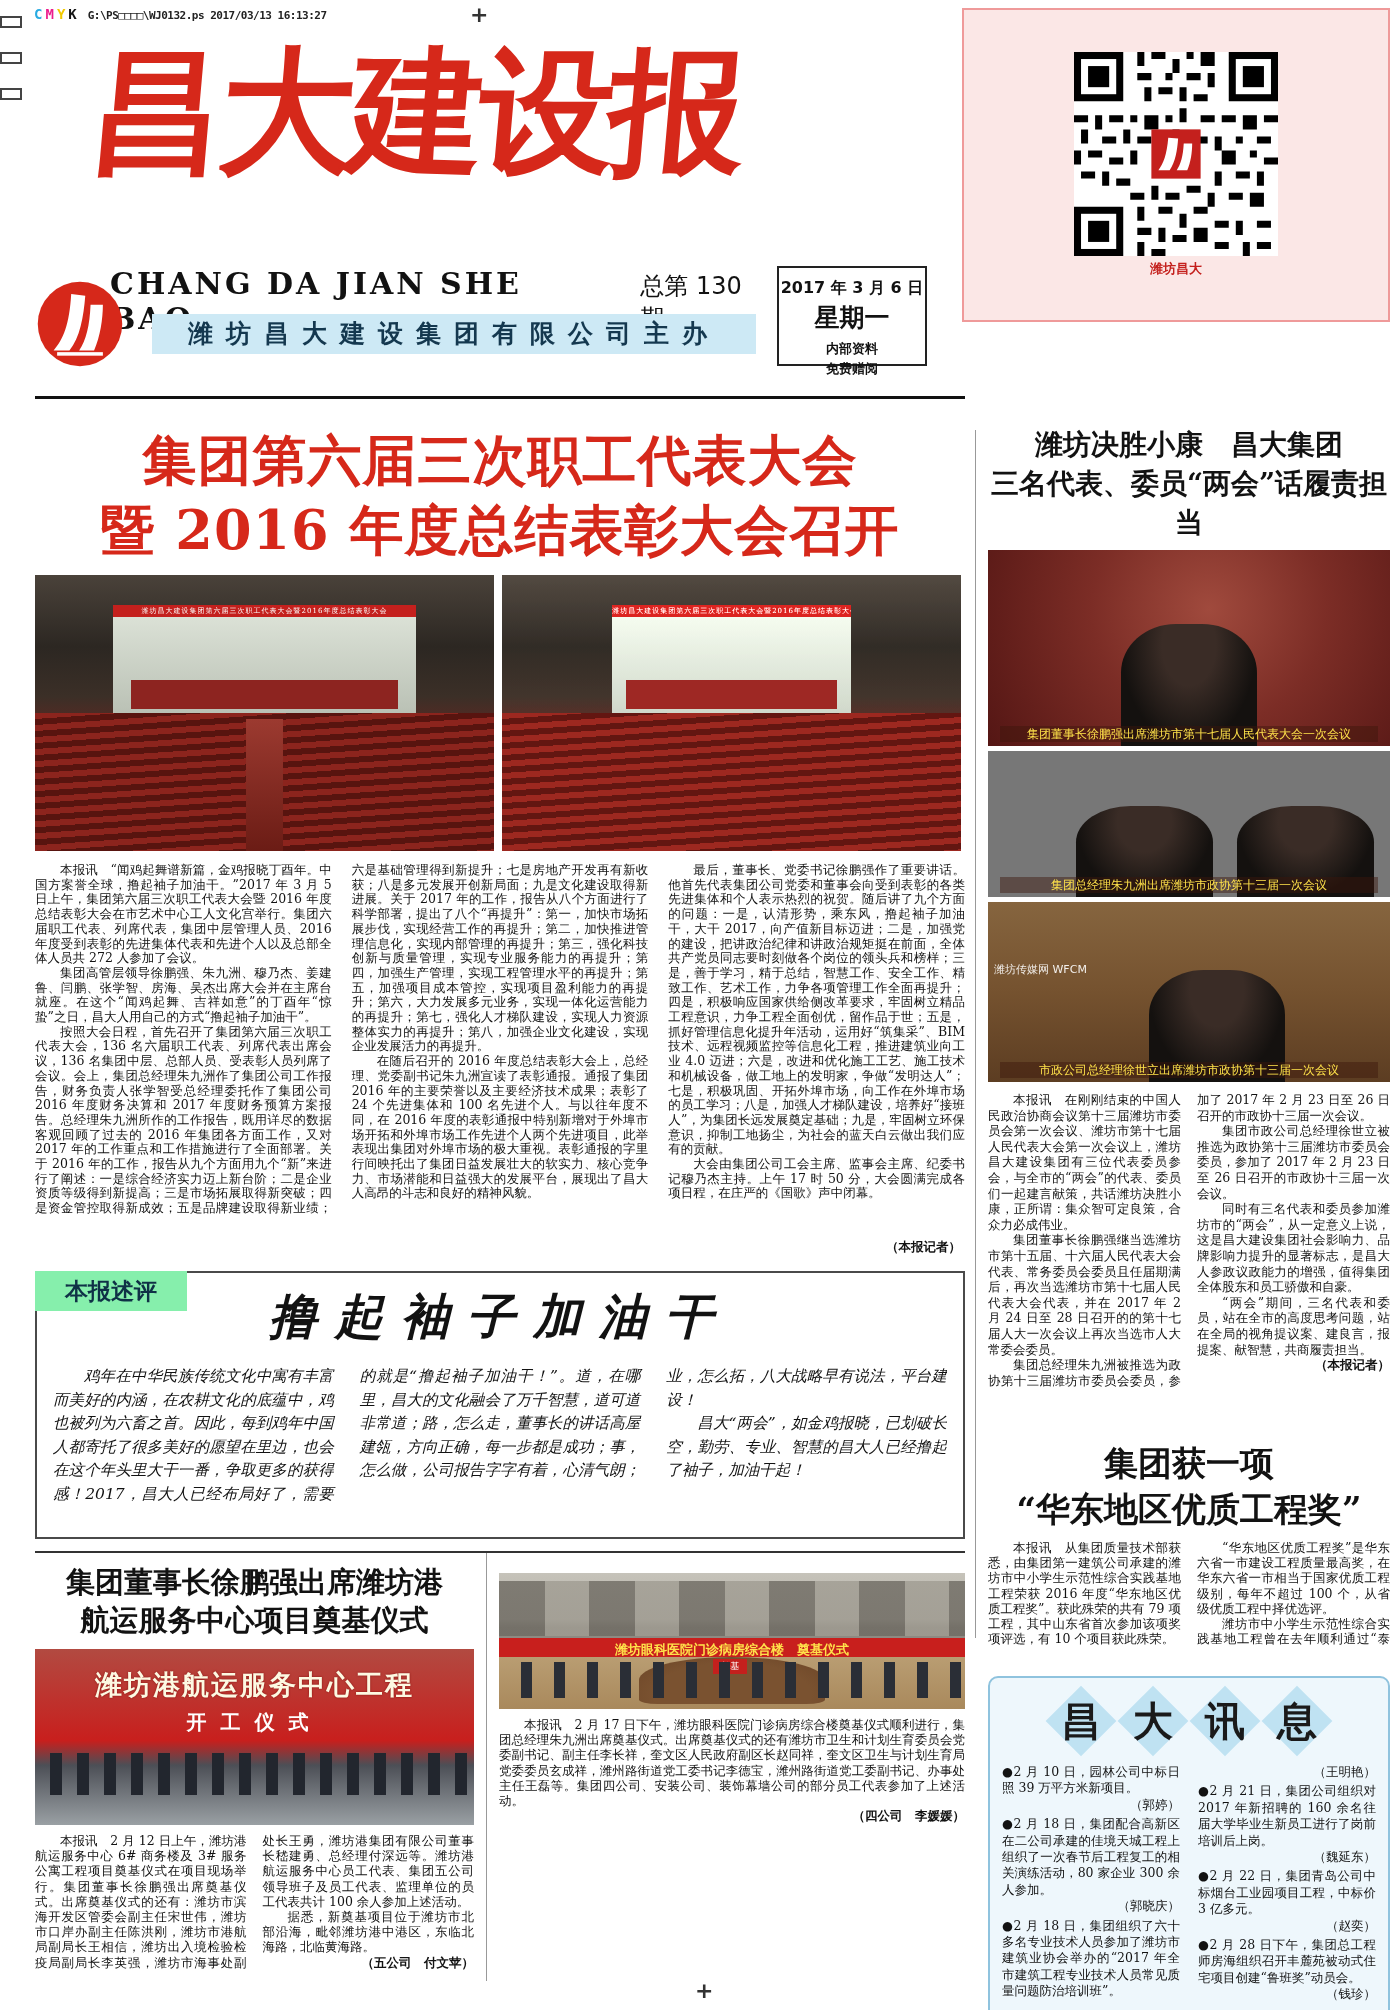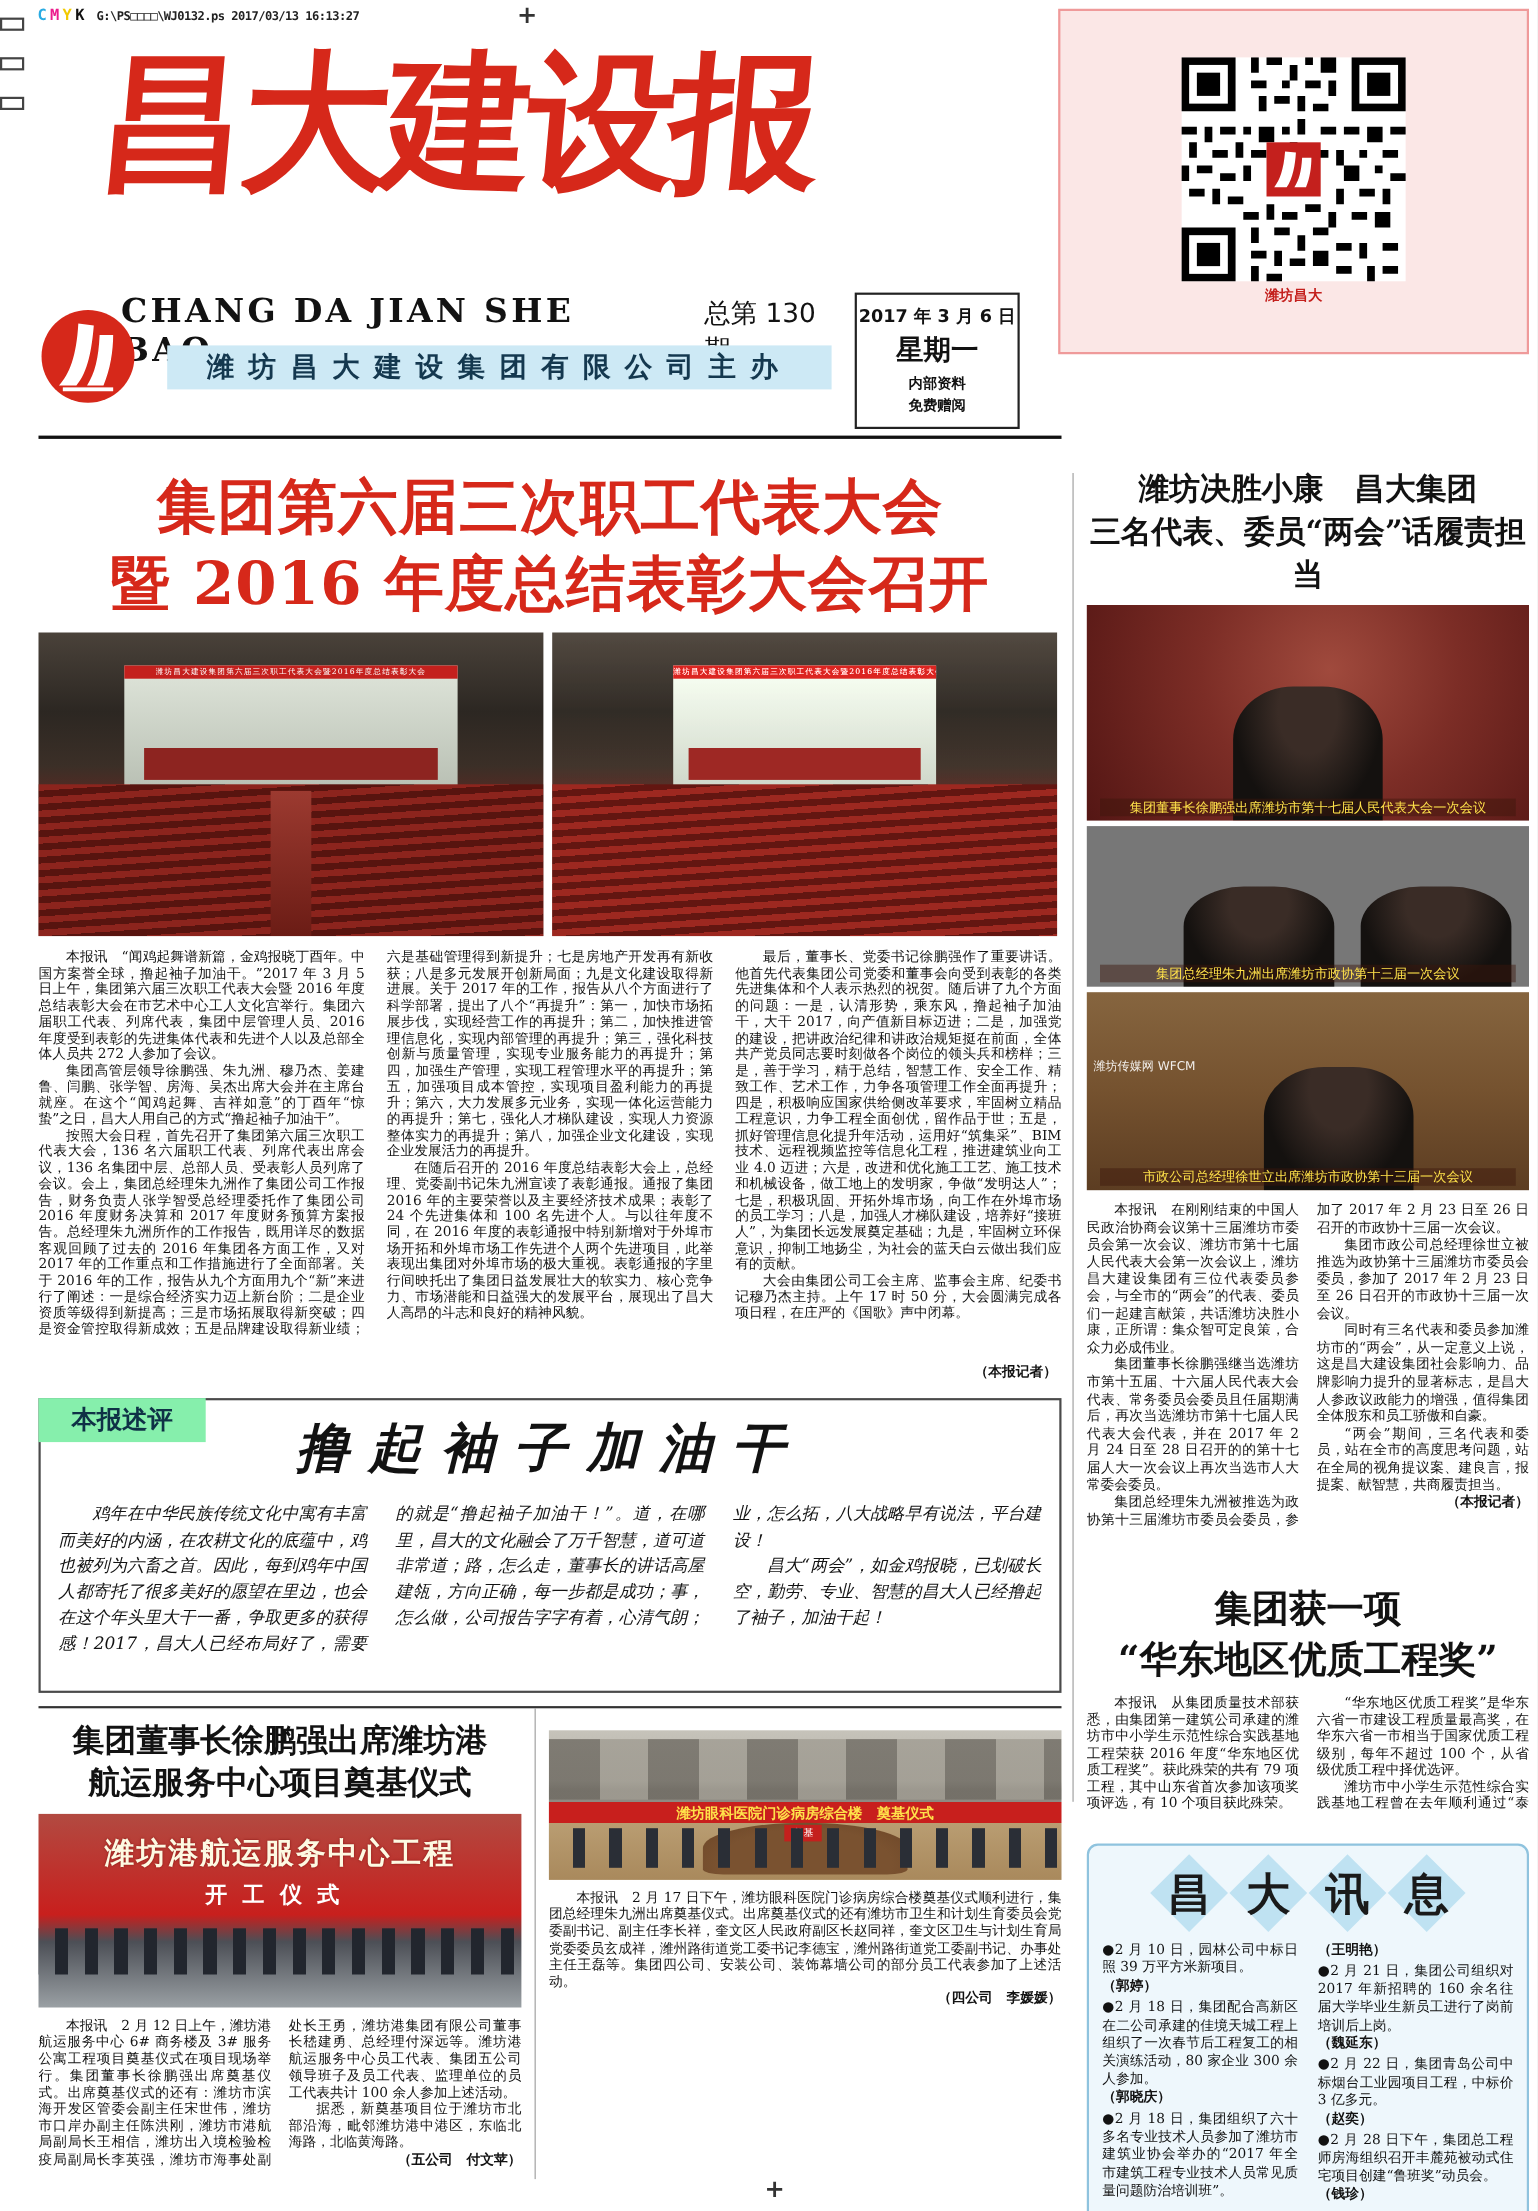--- a/index.html
+++ b/index.html
@@ -14,21 +14,21 @@
   .edge-tick{position:absolute;left:0;width:22px;height:12px;border:2px solid #444;background:#fff}
 
   
   .masthead{position:absolute;left:60px;top:26px;width:710px;text-align:center;font-size:136px;line-height:1.25;font-weight:bold;color:#d6281a;letter-spacing:-6px;transform:skewX(-5deg)}
   .en-line{position:absolute;left:110px;top:266px;width:660px;display:flex;justify-content:center;align-items:baseline;gap:34px}
   .en-title{font-size:30px;font-weight:bold;letter-spacing:3px}
   .issue-no{font-size:24px;font-family:"DejaVu Sans",sans-serif}
   .logo{position:absolute;left:36px;top:280px;width:88px;height:88px}
   .org-band{position:absolute;left:152px;top:314px;width:604px;height:40px;background:#cde9f5;color:#14384f;font-size:25px;font-weight:bold;letter-spacing:13px;text-align:center;line-height:40px;font-family:"DejaVu Sans",sans-serif;white-space:nowrap;overflow:hidden}
   .site-line{position:absolute;left:128px;top:360px;width:640px;font-size:22px;font-weight:bold;font-family:"DejaVu Sans",sans-serif;white-space:nowrap}
-  .date-box{position:absolute;left:777px;top:266px;width:150px;height:124px;border:2px solid #222;text-align:center;font-family:"DejaVu Sans",sans-serif;padding-top:10px}
+  .date-box{position:absolute;left:777px;top:266px;width:150px;height:100px;border:2px solid #222;text-align:center;font-family:"DejaVu Sans",sans-serif;padding-top:10px}
   .date-line{font-size:16px;font-weight:bold}
   .weekday{font-size:25px;font-weight:bold;margin-top:2px}
   .date-note{font-size:13px;margin-top:6px;font-weight:bold}
   .qr-box{position:absolute;left:962px;top:8px;width:428px;height:314px;background:#fbe7e6;border:2px solid #ef9a9a;display:flex;flex-direction:column;align-items:center;justify-content:center}
   .qr-caption{color:#c4201d;font-size:13px;margin-top:4px;font-weight:bold}
   .header-rule{position:absolute;left:35px;top:396px;width:930px;border-top:3px solid #111}
   .v-divider{position:absolute;left:975px;top:430px;height:1208px;border-left:1px solid #999}
 
   
   .left-col{position:absolute;left:35px;top:425px;width:930px}
@@ -85,21 +85,21 @@
   .r-body{margin-top:10px;height:338px;column-count:2;column-gap:16px;font-size:12.5px;line-height:15.6px;text-align:justify;overflow:hidden}
   .award-headline{margin-top:10px;text-align:center;font-weight:bold;font-size:34px;line-height:46px}
   .award-body{margin-top:8px;height:124px;column-count:2;column-gap:16px;font-size:12.5px;line-height:15.2px;text-align:justify;overflow:hidden}
   .news-box{margin-top:12px;height:356px;border:2px solid #8fc3de;border-radius:10px;background:#eef7fc;padding:8px 12px;overflow:hidden}
   .news-title{display:flex;justify-content:center;gap:10px;margin-top:4px}
   .diamond{position:relative;width:62px;height:62px;display:flex;align-items:center;justify-content:center}
   .diamond::before{content:"";position:absolute;inset:6px;background:#bfe2f2;transform:rotate(45deg)}
   .diamond span{position:relative;font-size:40px;font-weight:bold;color:#1a1a1a}
   .news-items{margin-top:12px;column-count:2;column-gap:18px;font-size:12.5px;line-height:16.4px;text-align:justify;height:252px;overflow:hidden}
   .news-item{margin:0}
-  .news-author{font-weight:bold;margin:0 0 3px 0}
+  .news-author{text-align:right;font-weight:normal;margin:0 0 3px 0}
 </style>
 </head>
 <body>
 
 <div class="page">
 
   <div class="print-marks">
     <span class="pm-c">C</span>
     <span class="pm-m">M</span>
     <span class="pm-y">Y</span>

